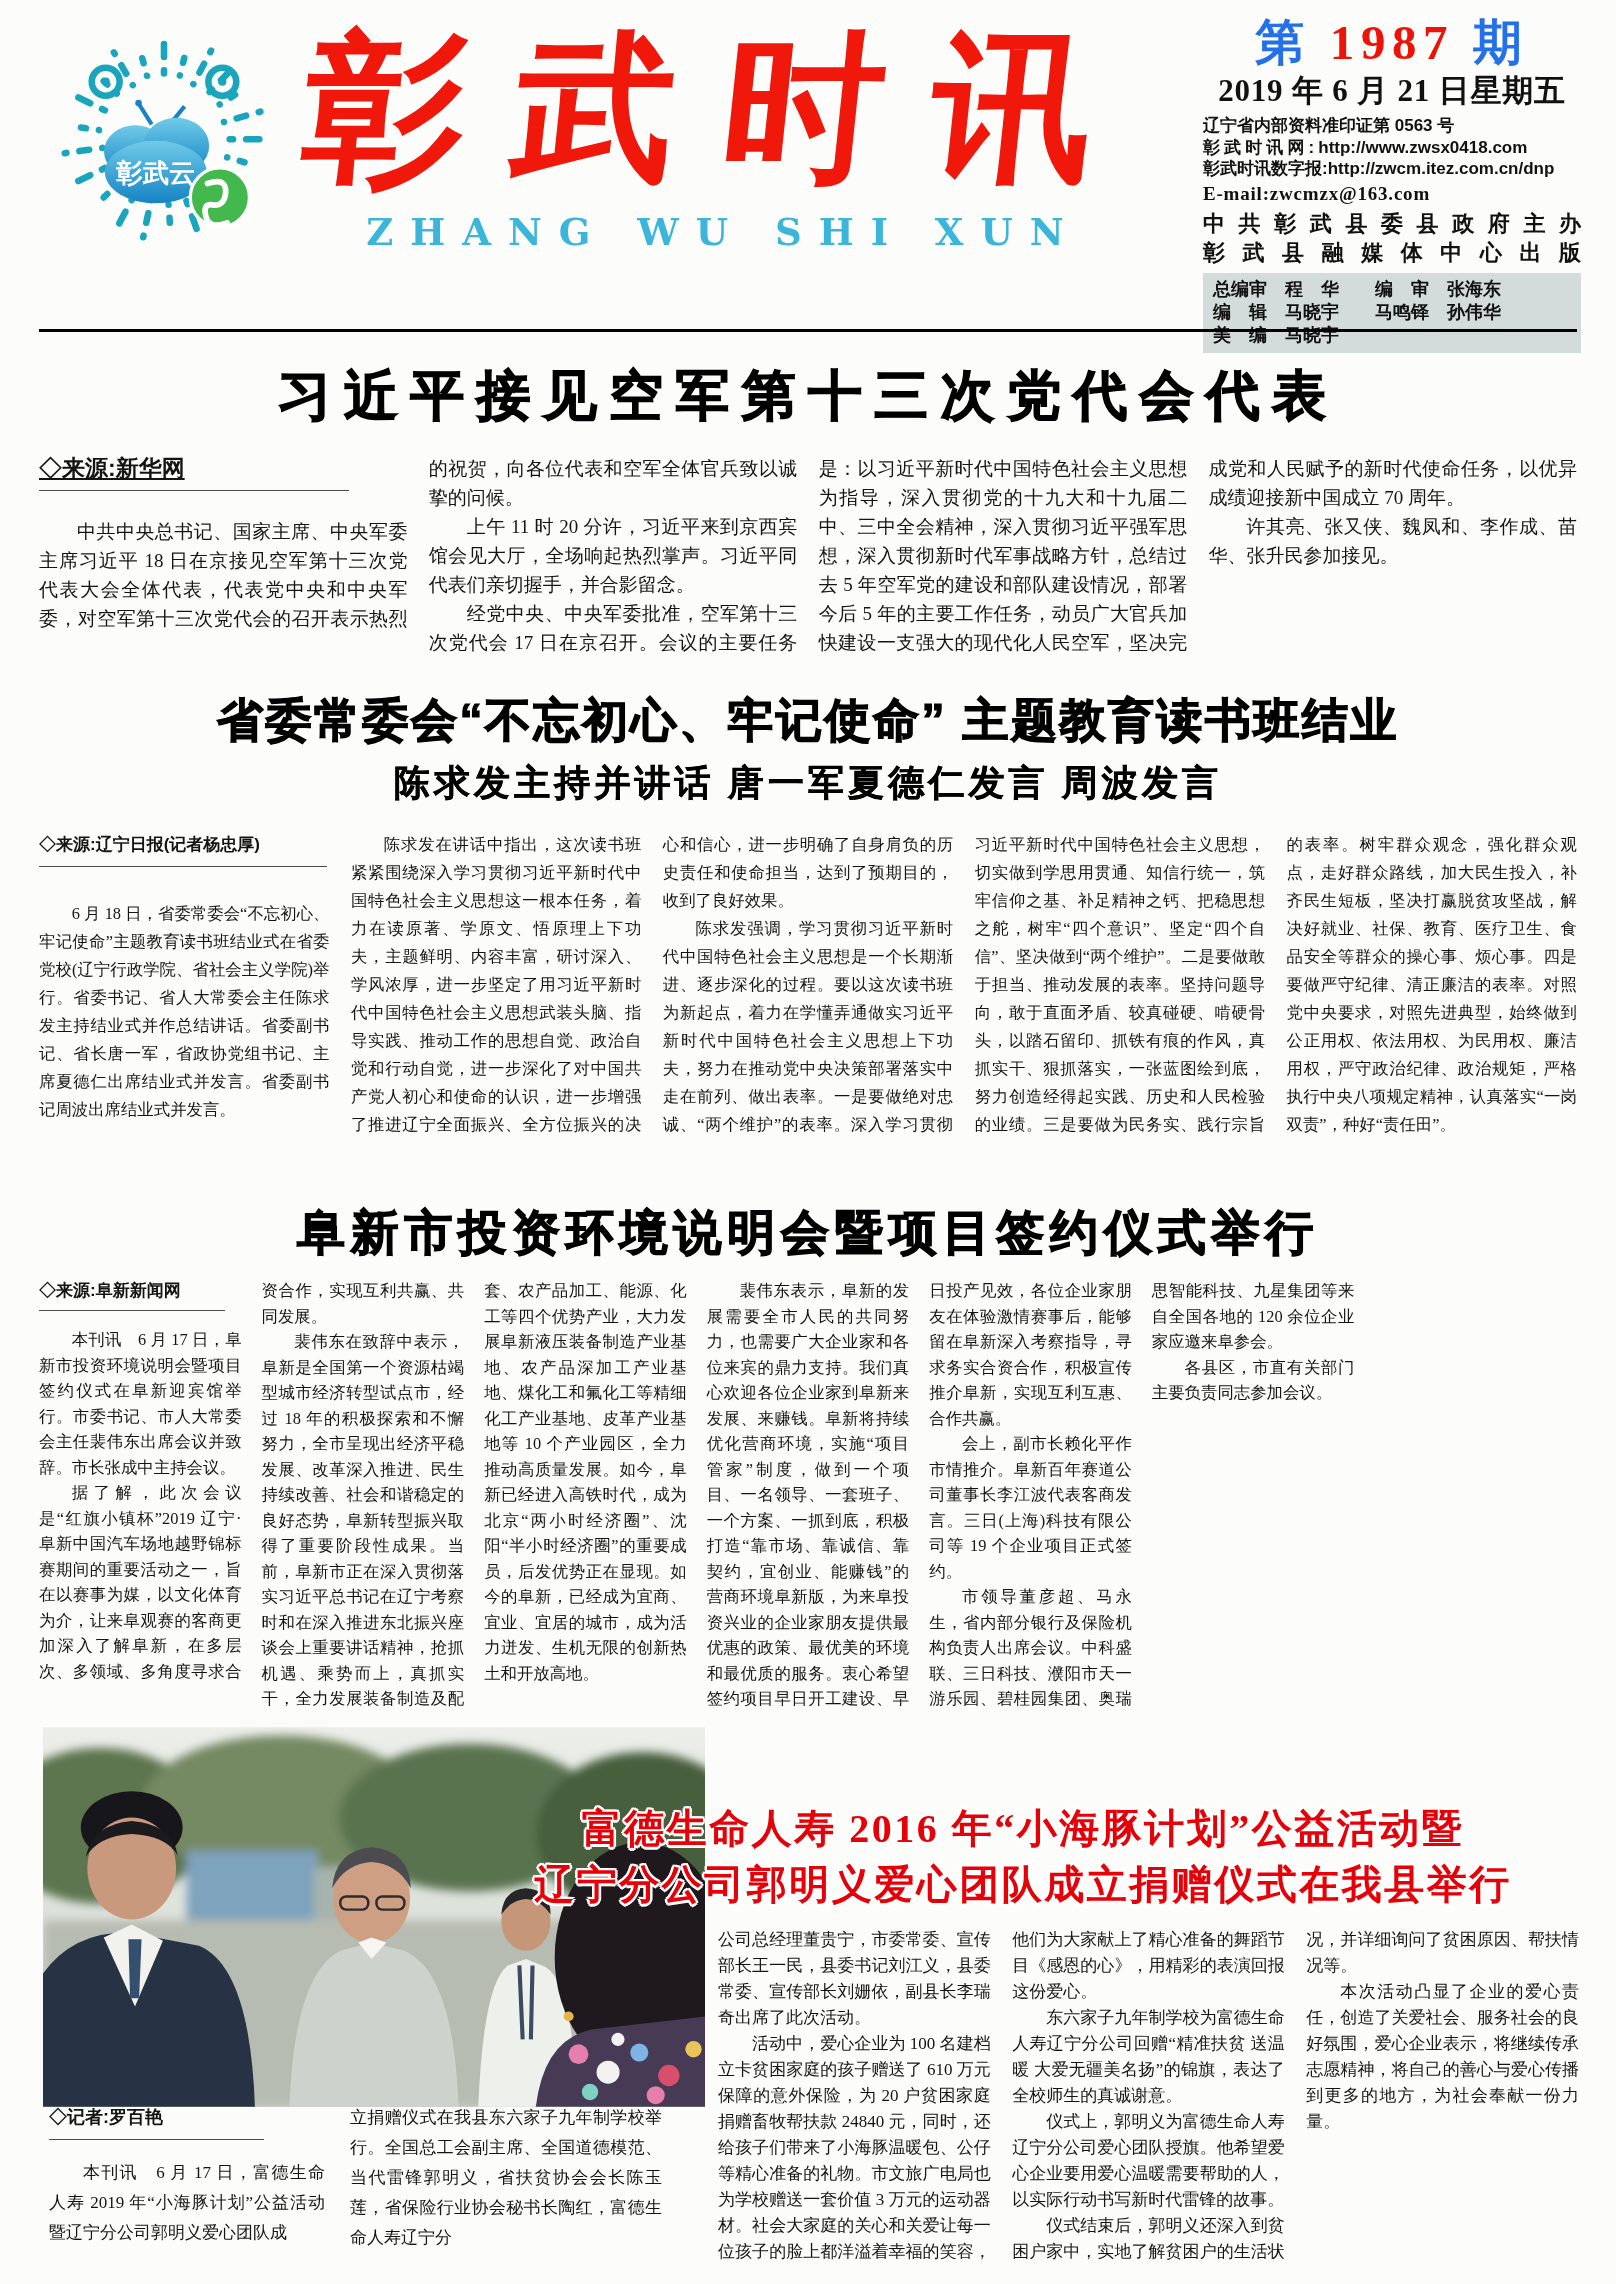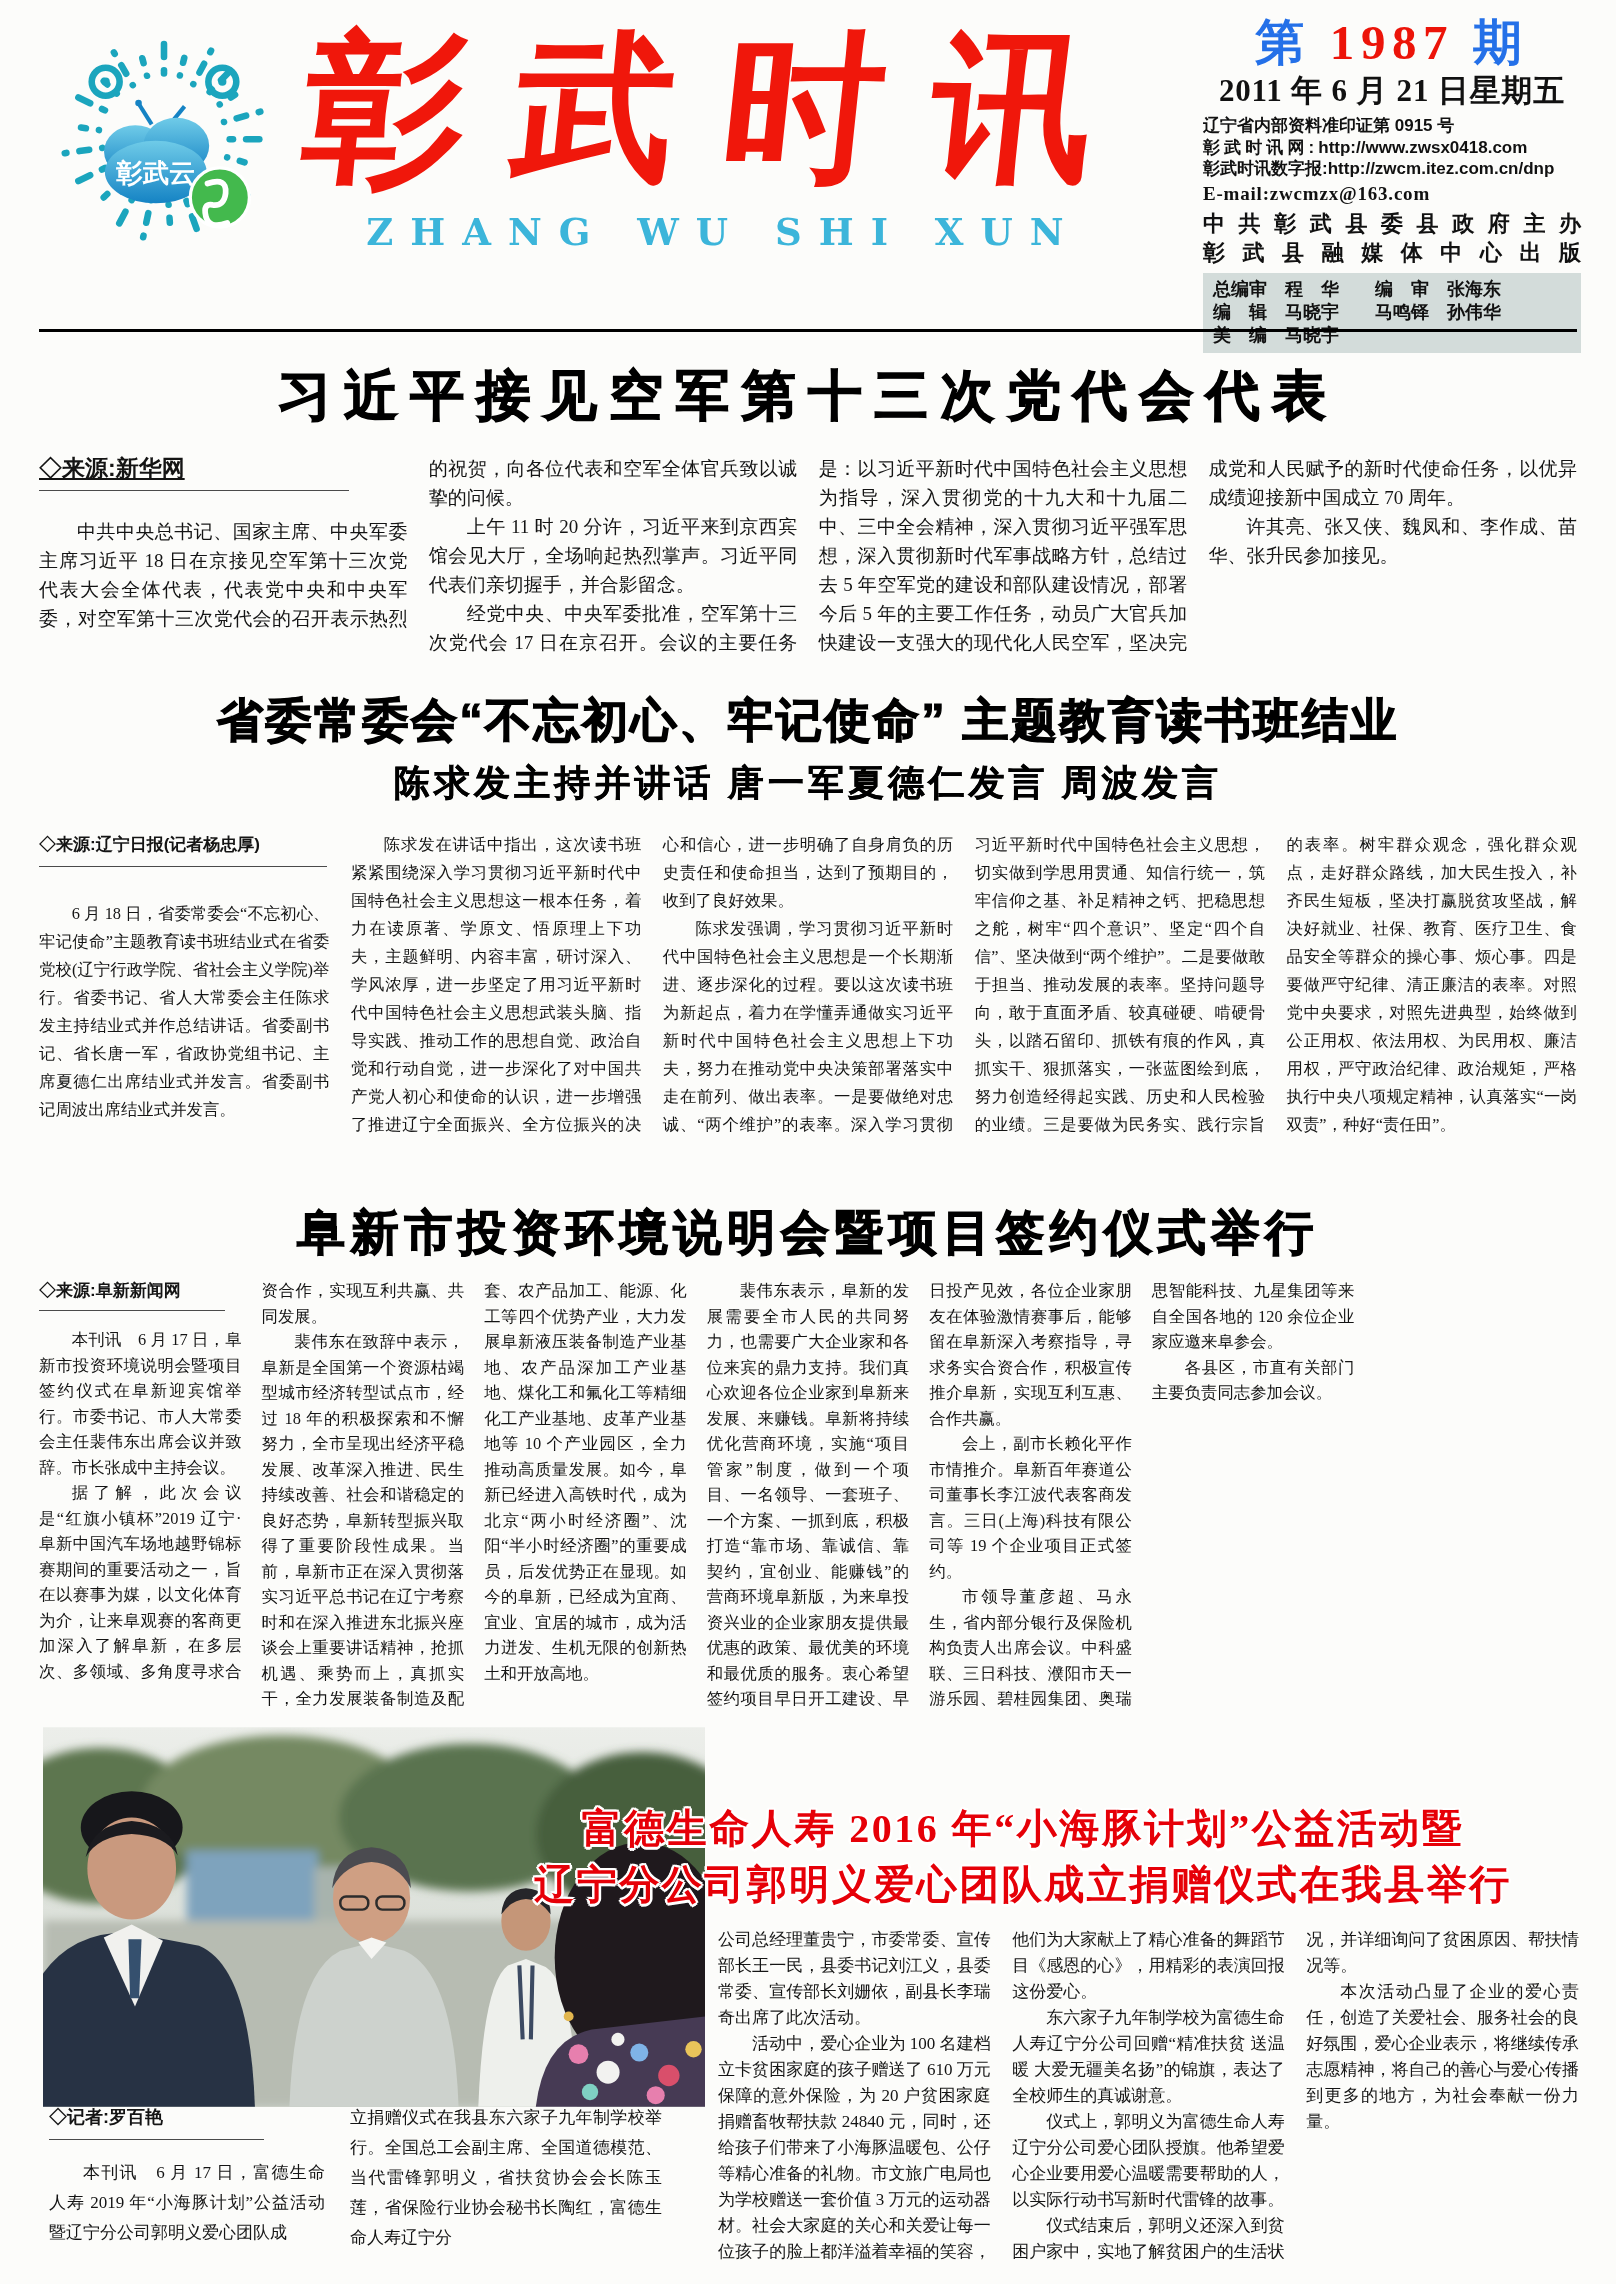--- a/index.html
+++ b/index.html
@@ -124,23 +124,23 @@
       <circle cx="203" cy="221" r="36" fill="#43b94d" stroke="#ffffff" stroke-width="4"></circle>
       <path d="M188 204 q24 -8 22 12 q-2 16 -16 14 q-12 -2 -8 14 q4 16 26 8" fill="none" stroke="#ffffff" stroke-width="7" stroke-linecap="round"></path>
     </g>
   </svg>
 
   <div class="masthead">彰武时讯</div>
   <div class="pinyin">ZHANG WU SHI XUN</div>
 
   <div class="hdr-right">
     <div class="issue"><span class="blue">第</span> <span class="red">1987</span> <span class="blue">期</span></div>
-    <div class="date">2011 年 6 月 21 日星期五</div>
+    <div class="date">2019 年 6 月 21 日星期五</div>
     <div class="ilines">
-      <div class="iline">辽宁省内部资料准印证第 0915 号</div>
+      <div class="iline">辽宁省内部资料准印证第 0563 号</div>
       <div class="iline"><span class="lbl-sp">彰武时讯网:</span><span class="iurl">http://www.zwsx0418.com</span></div>
       <div class="iline"><span>彰武时讯数字报:</span><span class="iurl">http://zwcm.itez.com.cn/dnp</span></div>
     </div>
     <div class="email">E-mail:zwcmzx@163.com</div>
     <div class="pub">中共彰武县委县政府主办</div>
     <div class="pub">彰武县融媒体中心出版</div>
     <div class="staff">
       <div>总编审　程　华　　编　审　张海东</div>
       <div>编　辑　马晓宇　　马鸣铎　孙伟华</div>
       <div>美　编　马晓宇</div>

